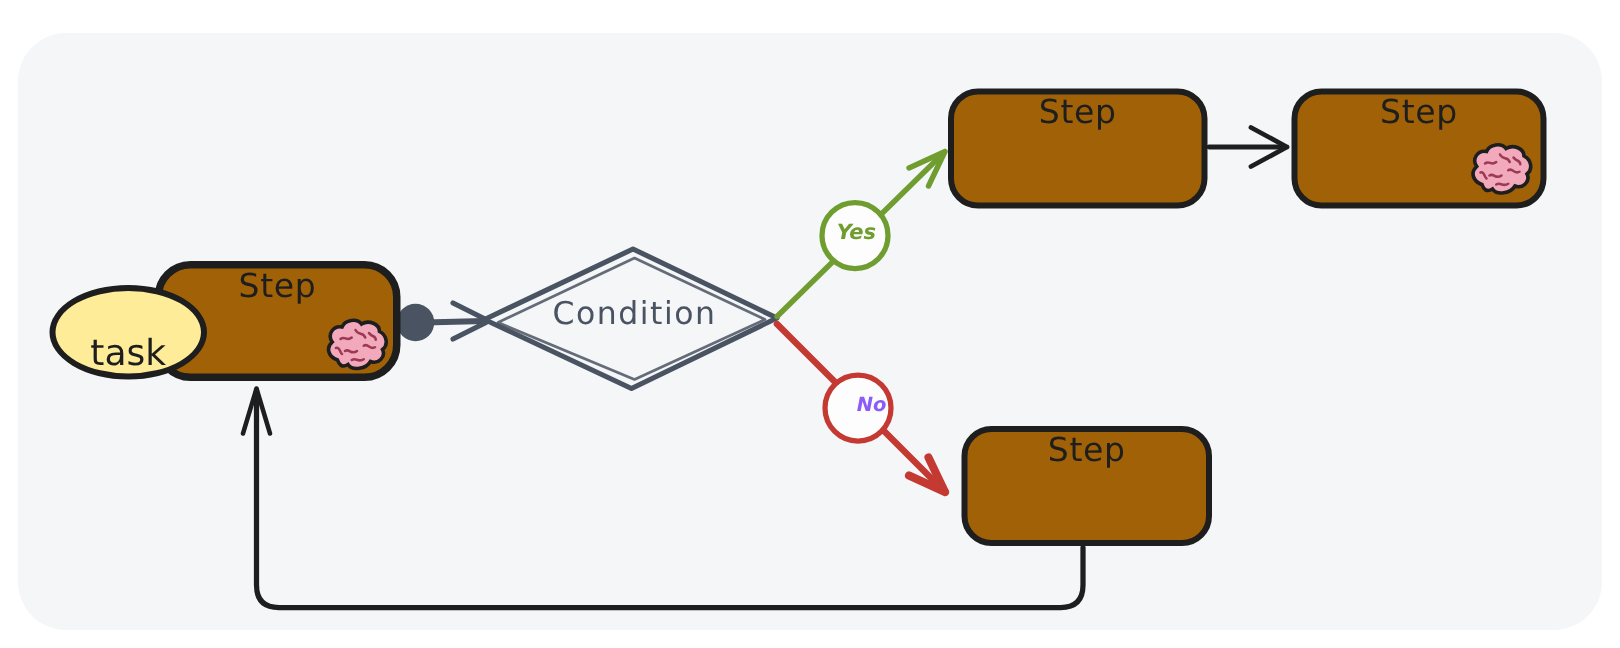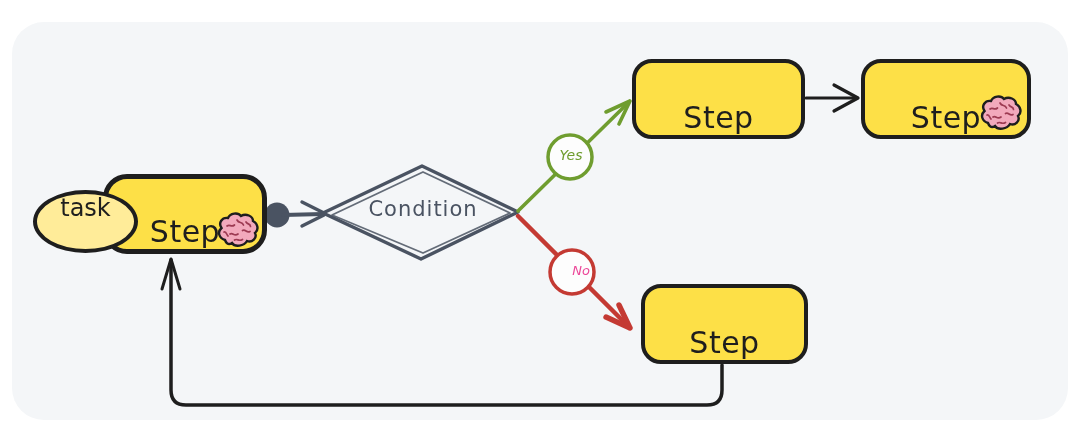--- a/index.html
+++ b/index.html
@@ -9,52 +9,52 @@
   .stage { position: relative; width: 1080px; height: 432px; }
 
   .panel {
     position: absolute; left: 12px; top: 22px; width: 1056px; height: 398px;
     background: #f4f6f8; border-radius: 32px;
   }
 
   svg.wires { position: absolute; left: 0; top: 0; width: 1080px; height: 432px; }
 
   .node {
-    position: absolute; display: flex; align-items: flex-end; justify-content: center;
-    background: #fde047; border: 4px solid #1e1e1e; border-radius: 20px;
-    font-size: 30px; color: #1e1e1e; letter-spacing: 0.5px;
+    position: absolute; display: flex; align-items: flex-start; justify-content: center;
+    background: #a16207; border: 4px solid #1e1e1e; border-radius: 20px;
+    font-size: 22px; color: #1e1e1e; letter-spacing: 0.5px;
   }
   .node .label { position: relative; z-index: 1; }
 
   #step-main   { left: 103px; top: 174px; width: 164px; height: 80px; border-width: 5px; border-radius: 24px; }
   #step-yes-1  { left: 632px; top:  59px; width: 173px; height: 80px; }
   #step-yes-2  { left: 861px; top:  59px; width: 170px; height: 80px; }
   #step-no     { left: 641px; top: 284px; width: 167px; height: 80px; }
 
   #task-node {
     position: absolute; left: 33px; top: 190px; width: 105px; height: 63px;
     background: #ffec99; border: 4px solid #1e1e1e; border-radius: 50%;
-    display: flex; align-items: flex-start; justify-content: center;
+    display: flex; align-items: flex-end; justify-content: center;
     font-size: 24px; color: #1e1e1e; z-index: 3;
   }
 
   .brain { position: absolute; z-index: 2; }
   #step-main .brain  { right: 3px;  bottom: 1px; }
   #step-yes-2 .brain { right: 4px;  bottom: 4px; }
 
   #condition-label {
     position: absolute; left: 341px; top: 197px; width: 164px;
     text-align: center; font-size: 21px; color: #4a5362; letter-spacing: 1px;
   }
 
   .edge-badge-label {
-    position: absolute; text-align: center; font-style: italic; font-weight: normal;
+    position: absolute; text-align: center; font-style: italic; font-weight: bold;
   }
   #yes-label { left: 551px; top: 147px; width: 40px; font-size: 14px; color: #6f9d2f; }
-  #no-label  { left: 553px; top: 263px; width: 40px; font-size: 13px; color: #ec4899; padding-left: 16px; }
+  #no-label  { left: 553px; top: 263px; width: 40px; font-size: 13px; color: #8b5cf6; padding-left: 16px; }
 </style>
 </head>
 <body>
 
 <div class="stage">
 
   <div class="panel"></div>
 
   <svg class="wires" viewBox="0 0 1080 432">
     <defs>

